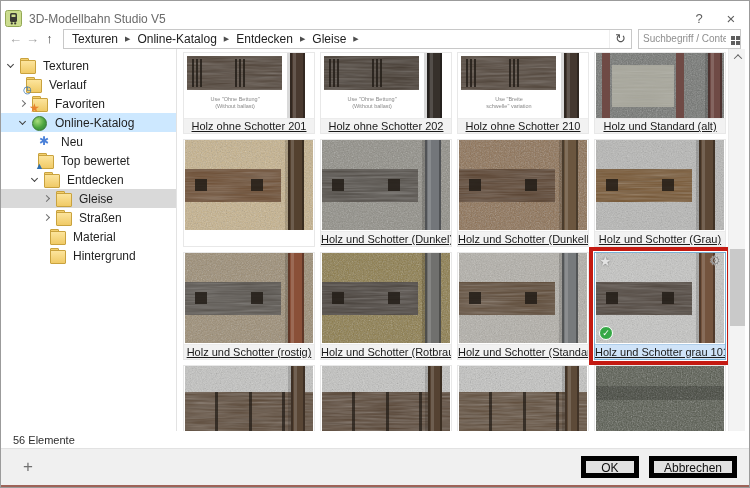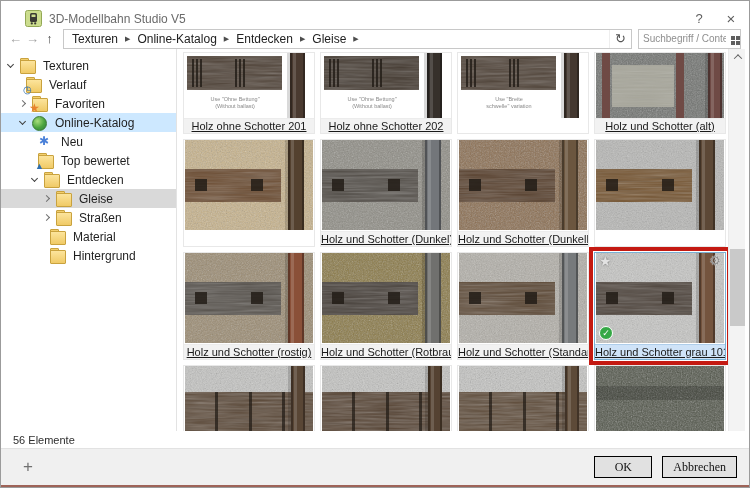--- a/index.html
+++ b/index.html
@@ -1,21 +1,21 @@
 <!DOCTYPE html>
 <html><head>
 <meta charset="utf-8">
 <style>
   html,body{margin:0;padding:0;background:#ffffff;font-family:"Liberation Sans",sans-serif;}
   *{box-sizing:border-box;}
   .window{position:relative;width:750px;height:488px;background:#fff;border:1px solid #9b9b9b;overflow:hidden;}
   .bottom-edge{position:absolute;left:0;right:0;bottom:0;height:2px;background:#9e6358;}
 
   
-  .titlebar{position:absolute;top:0;left:0;right:0;height:35px;display:flex;align-items:center;padding-left:24px;background:#fff;}
+  .titlebar{position:absolute;top:0;left:0;right:0;height:35px;display:flex;align-items:center;padding-left:4px;background:#fff;}
   .app-icon{width:17px;height:17px;margin-right:7px;flex:none;}
   .title-text{flex:1;font-size:12px;color:#6a6a6a;white-space:nowrap;}
   .cap-btn{width:32px;height:26px;display:flex;align-items:center;justify-content:center;color:#5f5f5f;font-size:13px;cursor:default;}
   .cap-btn.close{font-size:15px;margin-right:2px;}
 
   
   .toolbar{position:absolute;top:27px;left:0;right:0;height:21px;display:flex;align-items:center;padding:0 8px 0 6px;background:#fff;}
   .nav-ar{width:17px;text-align:center;font-size:13px;line-height:19px;flex:none;}
   .nav-back,.nav-fwd{color:#a2a2a2;}
   .nav-up{color:#3d3d3d;}
@@ -68,21 +68,21 @@
   .sb-btn.down{bottom:0;}
   .sb-ar{width:6px;height:6px;border-right:1px solid #606060;border-bottom:1px solid #606060;}
   .sb-ar.up{transform:rotate(-135deg) translate(-1px,-1px);}
   .sb-ar.down{transform:rotate(45deg) translate(-1px,-1px);}
   .sb-thumb{position:absolute;left:1px;width:15px;top:200px;height:77px;background:#c9c9c9;}
 
   
   .statusbar{position:absolute;left:0;top:430px;width:100%;height:17px;display:flex;align-items:center;padding-left:12px;font-size:11px;color:#2e2e2e;background:#fff;}
   .footer{position:absolute;left:0;top:447px;right:0;height:37px;background:#f0f0f0;border-top:1px solid #e2e2e2;display:flex;align-items:center;padding:0 12px;}
   .add-btn{font-size:17px;color:#707070;width:22px;background:none;border:none;padding:0;margin-left:4px;font-family:"Liberation Sans",sans-serif;}
-  .btn{min-width:58px;height:22px;background:#e1e1e1;border:1px solid #000000;font-family:Liberation Serif, serif;font-size:12px;color:#111;padding:0 10px;}
+  .btn{min-width:58px;height:22px;background:#e1e1e1;border:5px solid #000000;font-family:Liberation Sans, sans-serif;font-size:12px;color:#111;padding:0 10px;}
   .btn.ok{margin-left:auto;margin-right:10px;}
 </style>
 </head>
 <body>
 
 <div class="window">
 
   <div class="titlebar">
     <svg class="app-icon" viewBox="0 0 17 17">
       <rect x="0.5" y="0.5" width="16" height="16" rx="2" fill="#ccdd8e" stroke="#93a855"></rect>
@@ -273,20 +273,21 @@
             <rect x="58" y="6" width="2" height="28" fill="#241e19" opacity="0.85"></rect>
             <text x="50" y="48" font-size="5.5" fill="#8a8a8a" text-anchor="middle" font-family="Liberation Sans, sans-serif">Use "Breite</text>
             <text x="50" y="55" font-size="5.5" fill="#8a8a8a" text-anchor="middle" font-family="Liberation Sans, sans-serif">schwelle" variation</text>
             <rect x="102" y="0" width="3" height="65" fill="#000" opacity="0.15"></rect>
             <rect x="105" y="0" width="15" height="65" fill="#443830"></rect>
             <rect x="105" y="0" width="2" height="65" fill="#000" opacity="0.3"></rect>
             <rect x="118" y="0" width="2" height="65" fill="#000" opacity="0.3"></rect>
             <rect x="108" y="0" width="3" height="65" fill="#fff" opacity="0.15"></rect>
           </svg>
         </div>
+        <div class="caption">Holz ohne Schotter 210</div>
       </div>
       <div class="cell">
         <div class="thumb">
           <svg width="128" height="65" viewBox="0 0 128 65">
             <defs>
               <filter id="n3" x="0" y="0" width="100%" height="100%">
                 <feTurbulence type="fractalNoise" baseFrequency="0.8" numOctaves="2" seed="22" stitchTiles="stitch"></feTurbulence>
                 <feColorMatrix type="saturate" values="0"></feColorMatrix>
               </filter>
               <filter id="w3" x="0" y="0" width="100%" height="100%">
@@ -300,21 +301,21 @@
             <rect x="16" y="12" width="62" height="42" filter="url(#w3)" opacity="0.3"></rect>
             <rect x="6" y="0" width="8" height="65" fill="#6f4a45"></rect>
             <rect x="80" y="0" width="8" height="65" fill="#6f4a45"></rect>
             <rect x="109" y="0" width="3" height="65" fill="#000" opacity="0.15"></rect>
             <rect x="112" y="0" width="14" height="65" fill="#6f4a45"></rect>
             <rect x="112" y="0" width="2" height="65" fill="#000" opacity="0.3"></rect>
             <rect x="124" y="0" width="2" height="65" fill="#000" opacity="0.3"></rect>
             <rect x="115" y="0" width="3" height="65" fill="#fff" opacity="0.15"></rect>
           </svg>
         </div>
-        <div class="caption">Holz und Schotter (alt)</div>
+        <div class="caption">Holz und Standard (alt)</div>
       </div>
       <div class="cell">
         <div class="thumb">
           <svg width="128" height="90" viewBox="0 0 128 90">
             <defs>
               <filter id="n4" x="0" y="0" width="100%" height="100%">
                 <feTurbulence type="fractalNoise" baseFrequency="0.8" numOctaves="2" seed="29" stitchTiles="stitch"></feTurbulence>
                 <feColorMatrix type="saturate" values="0"></feColorMatrix>
               </filter>
               <filter id="w4" x="0" y="0" width="100%" height="100%">
@@ -411,20 +412,21 @@
             <rect x="0" y="29" width="96" height="33" filter="url(#w7)" opacity="0.4"></rect>
             <rect x="10" y="39" width="12" height="12" fill="#221c16" opacity="0.85"></rect>
             <rect x="66" y="39" width="12" height="12" fill="#221c16" opacity="0.85"></rect>
             <rect x="100" y="0" width="3" height="90" fill="#000" opacity="0.15"></rect>
             <rect x="103" y="0" width="16" height="90" fill="#5c4836"></rect>
             <rect x="103" y="0" width="2" height="90" fill="#000" opacity="0.3"></rect>
             <rect x="117" y="0" width="2" height="90" fill="#000" opacity="0.3"></rect>
             <rect x="106" y="0" width="3" height="90" fill="#fff" opacity="0.15"></rect>
           </svg>
         </div>
+        <div class="caption">Holz und Schotter (Grau)</div>
       </div>
       <div class="cell">
         <div class="thumb">
           <svg width="128" height="90" viewBox="0 0 128 90">
             <defs>
               <filter id="n8" x="0" y="0" width="100%" height="100%">
                 <feTurbulence type="fractalNoise" baseFrequency="0.8" numOctaves="2" seed="57" stitchTiles="stitch"></feTurbulence>
                 <feColorMatrix type="saturate" values="0"></feColorMatrix>
               </filter>
               <filter id="w8" x="0" y="0" width="100%" height="100%">

